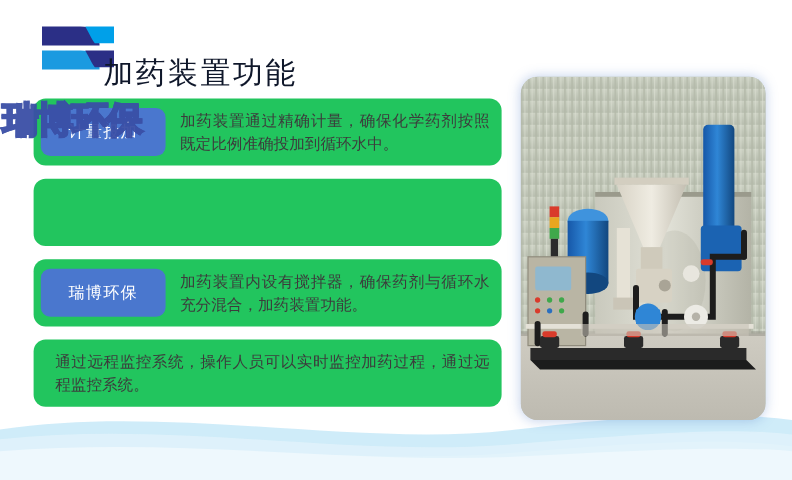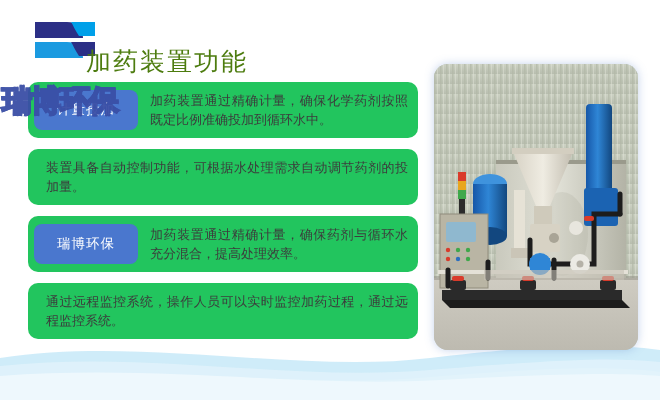--- a/index.html
+++ b/index.html
@@ -42,21 +42,21 @@
     height: 44px;
   }
   .logo-mark svg { display: block; }
   .page-title {
     position: absolute;
     left: 58px;
     top: 28px;
     font-size: 25px;
     line-height: 30px;
     letter-spacing: 2px;
-    color: #4d7c0f;
+    color: #0f172a;
     font-weight: 400;
     white-space: nowrap;
   }
 
   
   .watermark {
     position: absolute;
     left: 2px;
     top: 84px;
     font-size: 30px;
@@ -149,26 +149,25 @@
 <div class="watermark">瑞博环保</div>
 
 <div class="features">
 
   <div class="feature-row">
     <div class="feature-pill">计量投加</div>
     <div class="feature-desc">加药装置通过精确计量，确保化学药剂按照既定比例准确投加到循环水中。</div>
   </div>
 
   <div class="feature-row">
-    <div class="feature-desc">装置具备自动控制功能，可根据水处理需求自动调节药剂的投加量。</div>
   </div>
 
   <div class="feature-row">
     <div class="feature-pill">瑞博环保</div>
-    <div class="feature-desc">加药装置通过精确计量，确保药剂与循环水充分混合，提高处理效率。</div>
+    <div class="feature-desc">加药装置内设有搅拌器，确保药剂与循环水充分混合，加药装置功能。</div>
   </div>
 
   <div class="feature-row">
     <div class="feature-desc">通过远程监控系统，操作人员可以实时监控加药过程，通过远程监控系统。</div>
   </div>
 
 </div>
 
 <div class="photo-frame">
   <svg viewBox="0 0 204 286" width="204" height="286" xmlns="http://www.w3.org/2000/svg">

